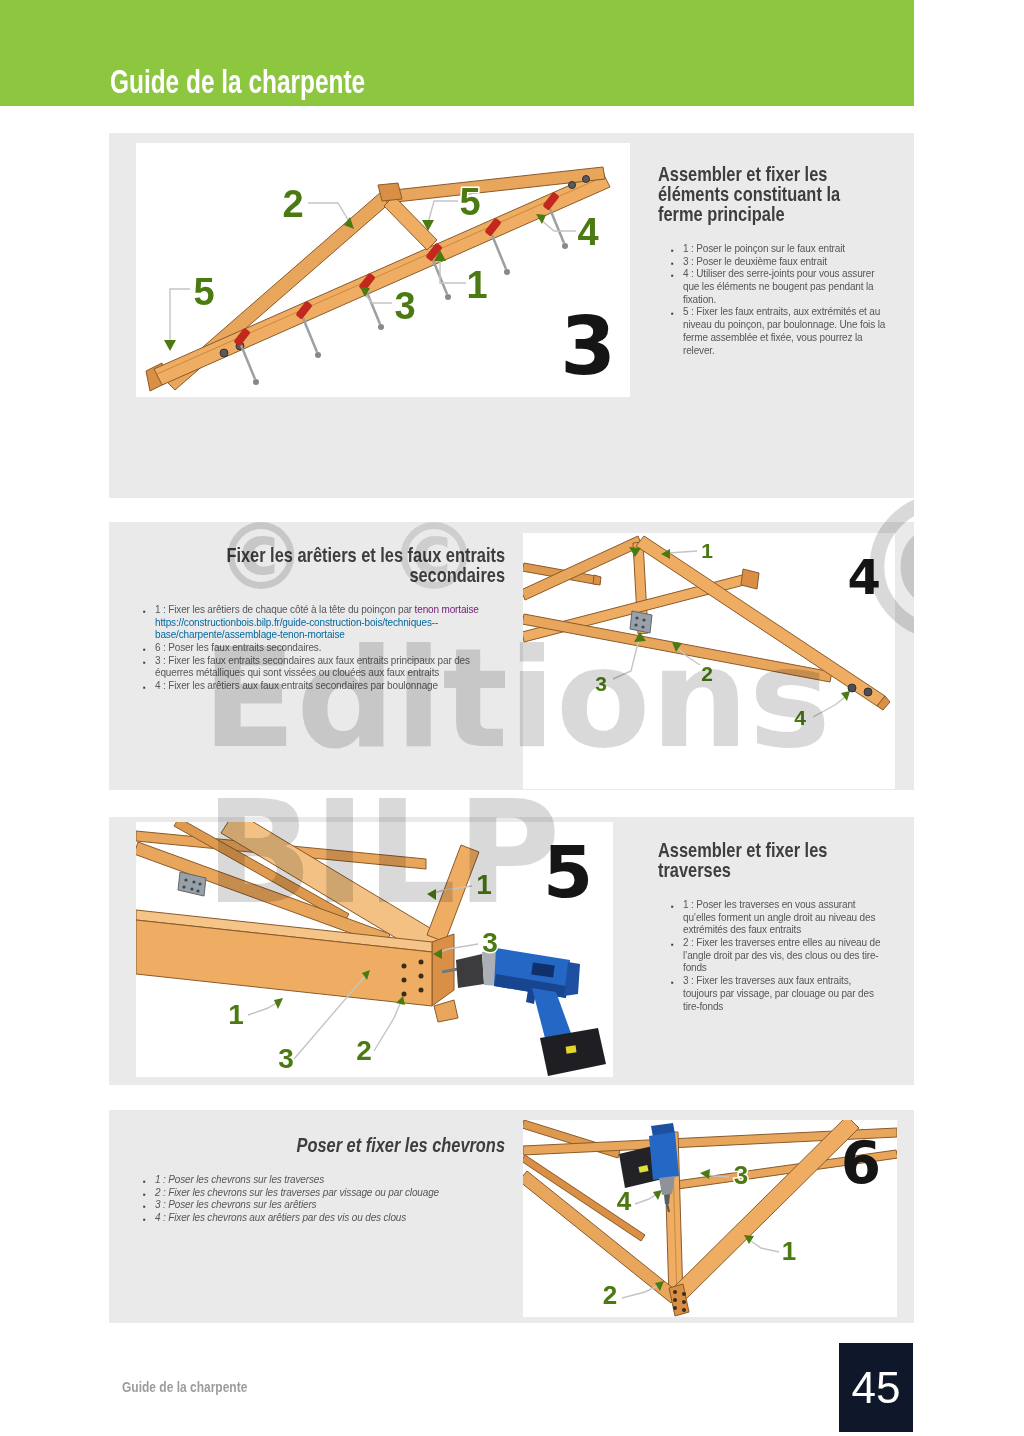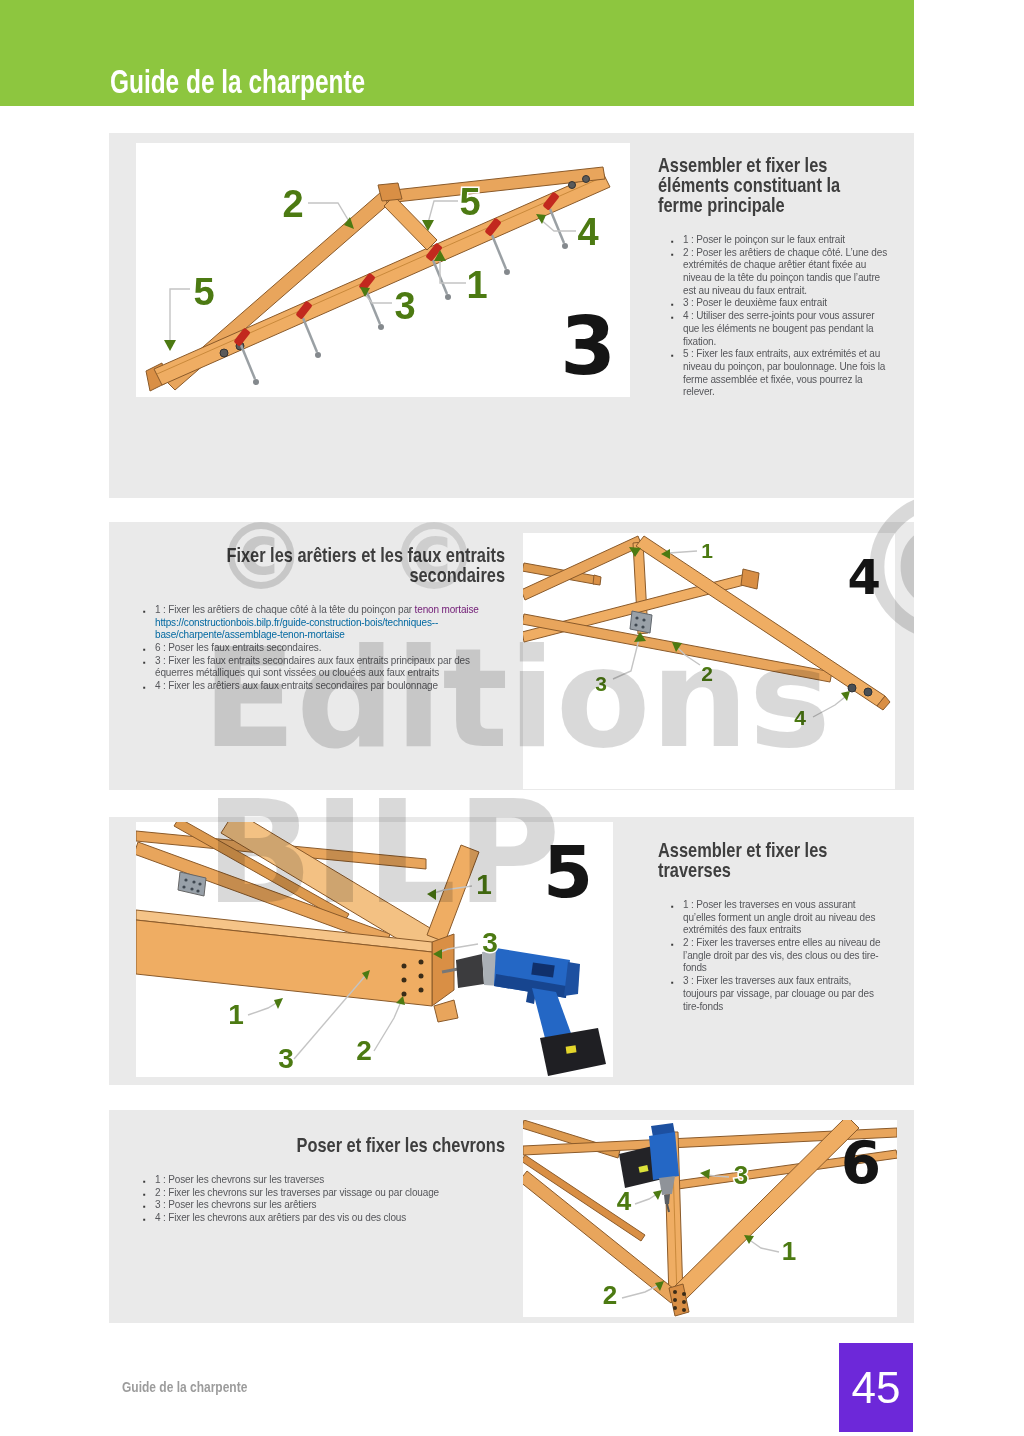--- a/index.html
+++ b/index.html
@@ -24,21 +24,21 @@
   .ann{font-family:"Liberation Sans",sans-serif;font-weight:bold;fill:#4C7A12;
         paint-order:stroke;stroke:#ffffff;stroke-width:3px;text-anchor:middle;}
   .leader{fill:none;stroke:#c4c4c4;stroke-width:1.4;}
   .arrow{fill:#4C7A12;stroke:none;}
   .wood{stroke:#8a5a2a;stroke-width:1;}
   .watermark{position:absolute;left:0;top:0;width:1024px;height:1436px;pointer-events:none;z-index:30;
         color:rgba(0,0,0,0.15);font-family:"DejaVu Sans",sans-serif;font-weight:bold;}
   .watermark div{position:absolute;line-height:1;white-space:nowrap;}
   .footer-title{position:absolute;left:122px;top:1378px;font-size:15px;font-weight:bold;color:#9C9C9C;
         transform:scaleX(.8);transform-origin:left top;white-space:nowrap;}
-  .page-badge{position:absolute;left:839px;top:1343px;width:74px;height:89px;background:#6d28d9;
+  .page-badge{position:absolute;left:839px;top:1343px;width:74px;height:89px;background:#0f172a;
         color:#fff;font-size:44px;text-align:center;line-height:89px;}
 </style>
 </head>
 <body>
 
 <div class="page">
 
   <div class="topbar">
     <h1>Guide de la charpente</h1>
   </div>
@@ -89,25 +89,24 @@
 
         <text class="ann" style="font-size:38px;" x="157" y="74">2</text>
         <text class="ann" style="font-size:38px;" x="334" y="72">5</text>
         <text class="ann" style="font-size:38px;" x="452" y="102">4</text>
         <text class="ann" style="font-size:38px;" x="341" y="155">1</text>
         <text class="ann" style="font-size:38px;" x="269" y="176">3</text>
         <text class="ann" style="font-size:38px;" x="68" y="162">5</text>
       </svg>
       <div class="bignum" style="right:14px;bottom:10px;font-size:80px;">3</div>
     </div>
-    <div class="textcol" style="left:549px;top:22px;width:242px;">
+    <div class="textcol" style="left:549px;top:31px;width:242px;">
       <h2>Assembler et fixer les éléments constituant la ferme principale</h2>
       <ul class="bullets">
         <li><span>1 : Poser le poinçon sur le faux entrait</span></li>
-        <li><span>2 : Poser les arêtiers de chaque côté. L’une des extrémités de chaque arêtier étant fixée au niveau de la tête du poinçon tandis que l’autre est au niveau du faux entrait.</span></li>
         <li><span>3 : Poser le deuxième faux entrait</span></li>
         <li><span>4 : Utiliser des serre-joints pour vous assurer que les éléments ne bougent pas pendant la fixation.</span></li>
         <li><span>5 : Fixer les faux entraits, aux extrémités et au niveau du poinçon, par boulonnage. Une fois la ferme assemblée et fixée, vous pourrez la relever.</span></li>
       </ul>
     </div>
   </section>
 
   <section class="panel" style="top:522px;height:268px;">
     <div class="imgbox" style="left:414px;top:11px;width:372px;height:256px;">
       <svg viewBox="0 0 372 256" width="372" height="256">
@@ -257,21 +256,21 @@
           <polygon class="arrow" points="221,115 231,116 226,124"></polygon>
         <polyline class="leader" points="99,178 122,172 136,165"></polyline>
           <polygon class="arrow" points="141,161 132,163 137,171"></polygon>
         <text class="ann" style="font-size:26px;" x="218" y="64">3</text>
         <text class="ann" style="font-size:26px;" x="101" y="90">4</text>
         <text class="ann" style="font-size:26px;" x="266" y="140">1</text>
         <text class="ann" style="font-size:26px;" x="87" y="184">2</text>
       </svg>
       <div class="bignum" style="right:16px;top:14px;font-size:58px;">6</div>
     </div>
-    <div class="textcol" style="left:21px;top:25px;width:375px;">
+    <div class="textcol" style="left:21px;top:25px;width:375px;font-style:italic;">
       <h2 class="ar">Poser et fixer les chevrons</h2>
       <ul class="bullets">
         <li><span>1 : Poser les chevrons sur les traverses</span></li>
         <li><span>2 : Fixer les chevrons sur les traverses par vissage ou par clouage</span></li>
         <li><span>3 : Poser les chevrons sur les arêtiers</span></li>
         <li><span>4 : Fixer les chevrons aux arêtiers par des vis ou des clous</span></li>
       </ul>
     </div>
   </section>
 

